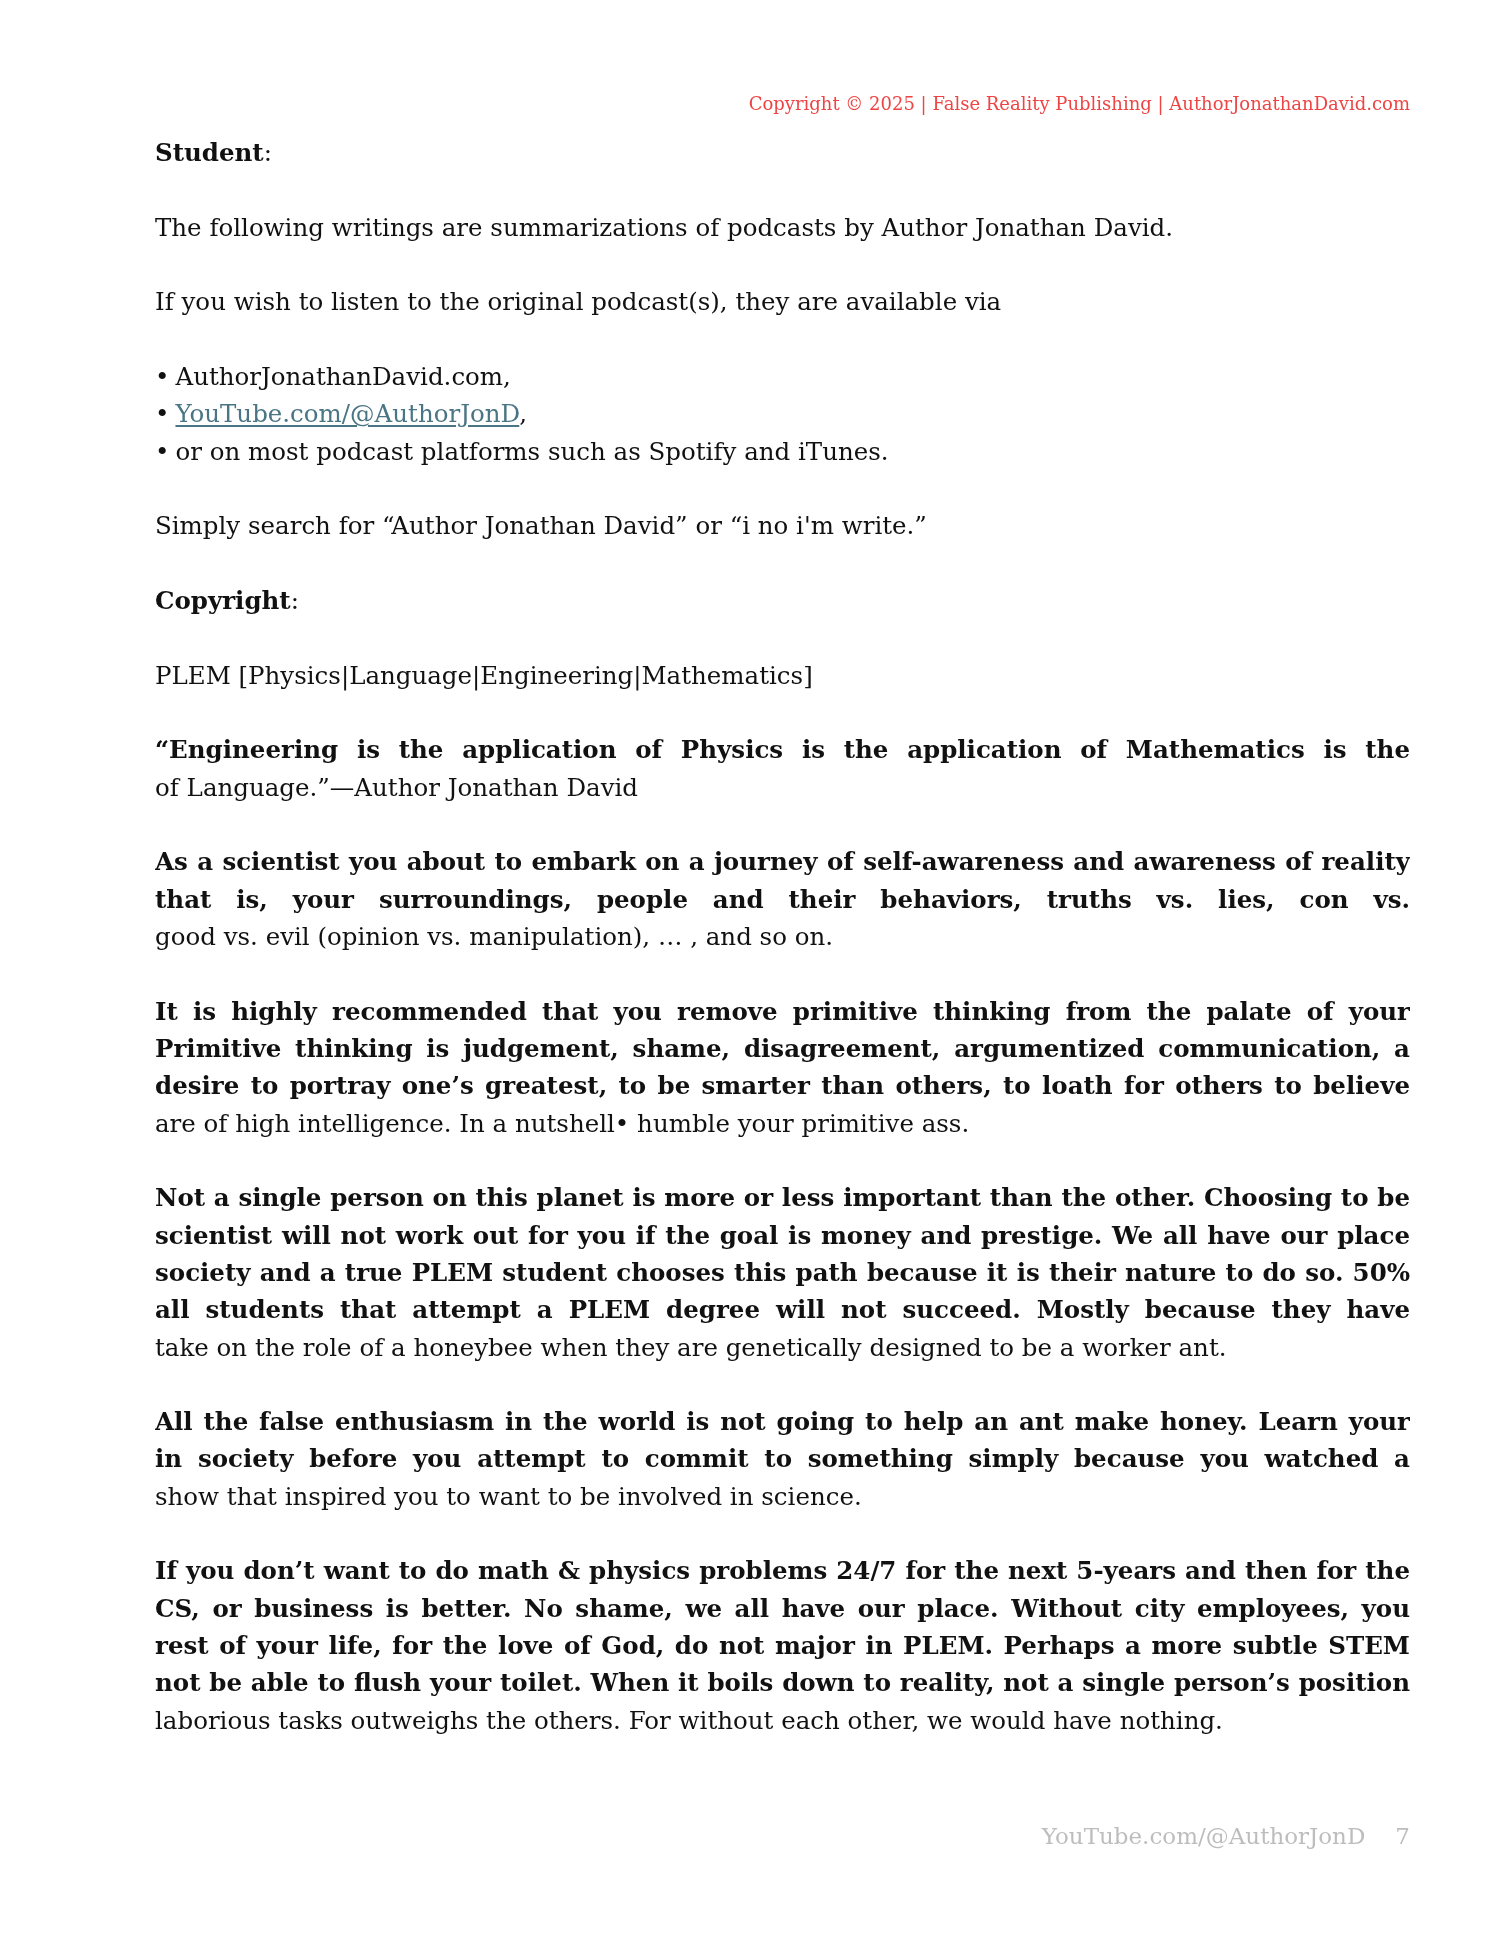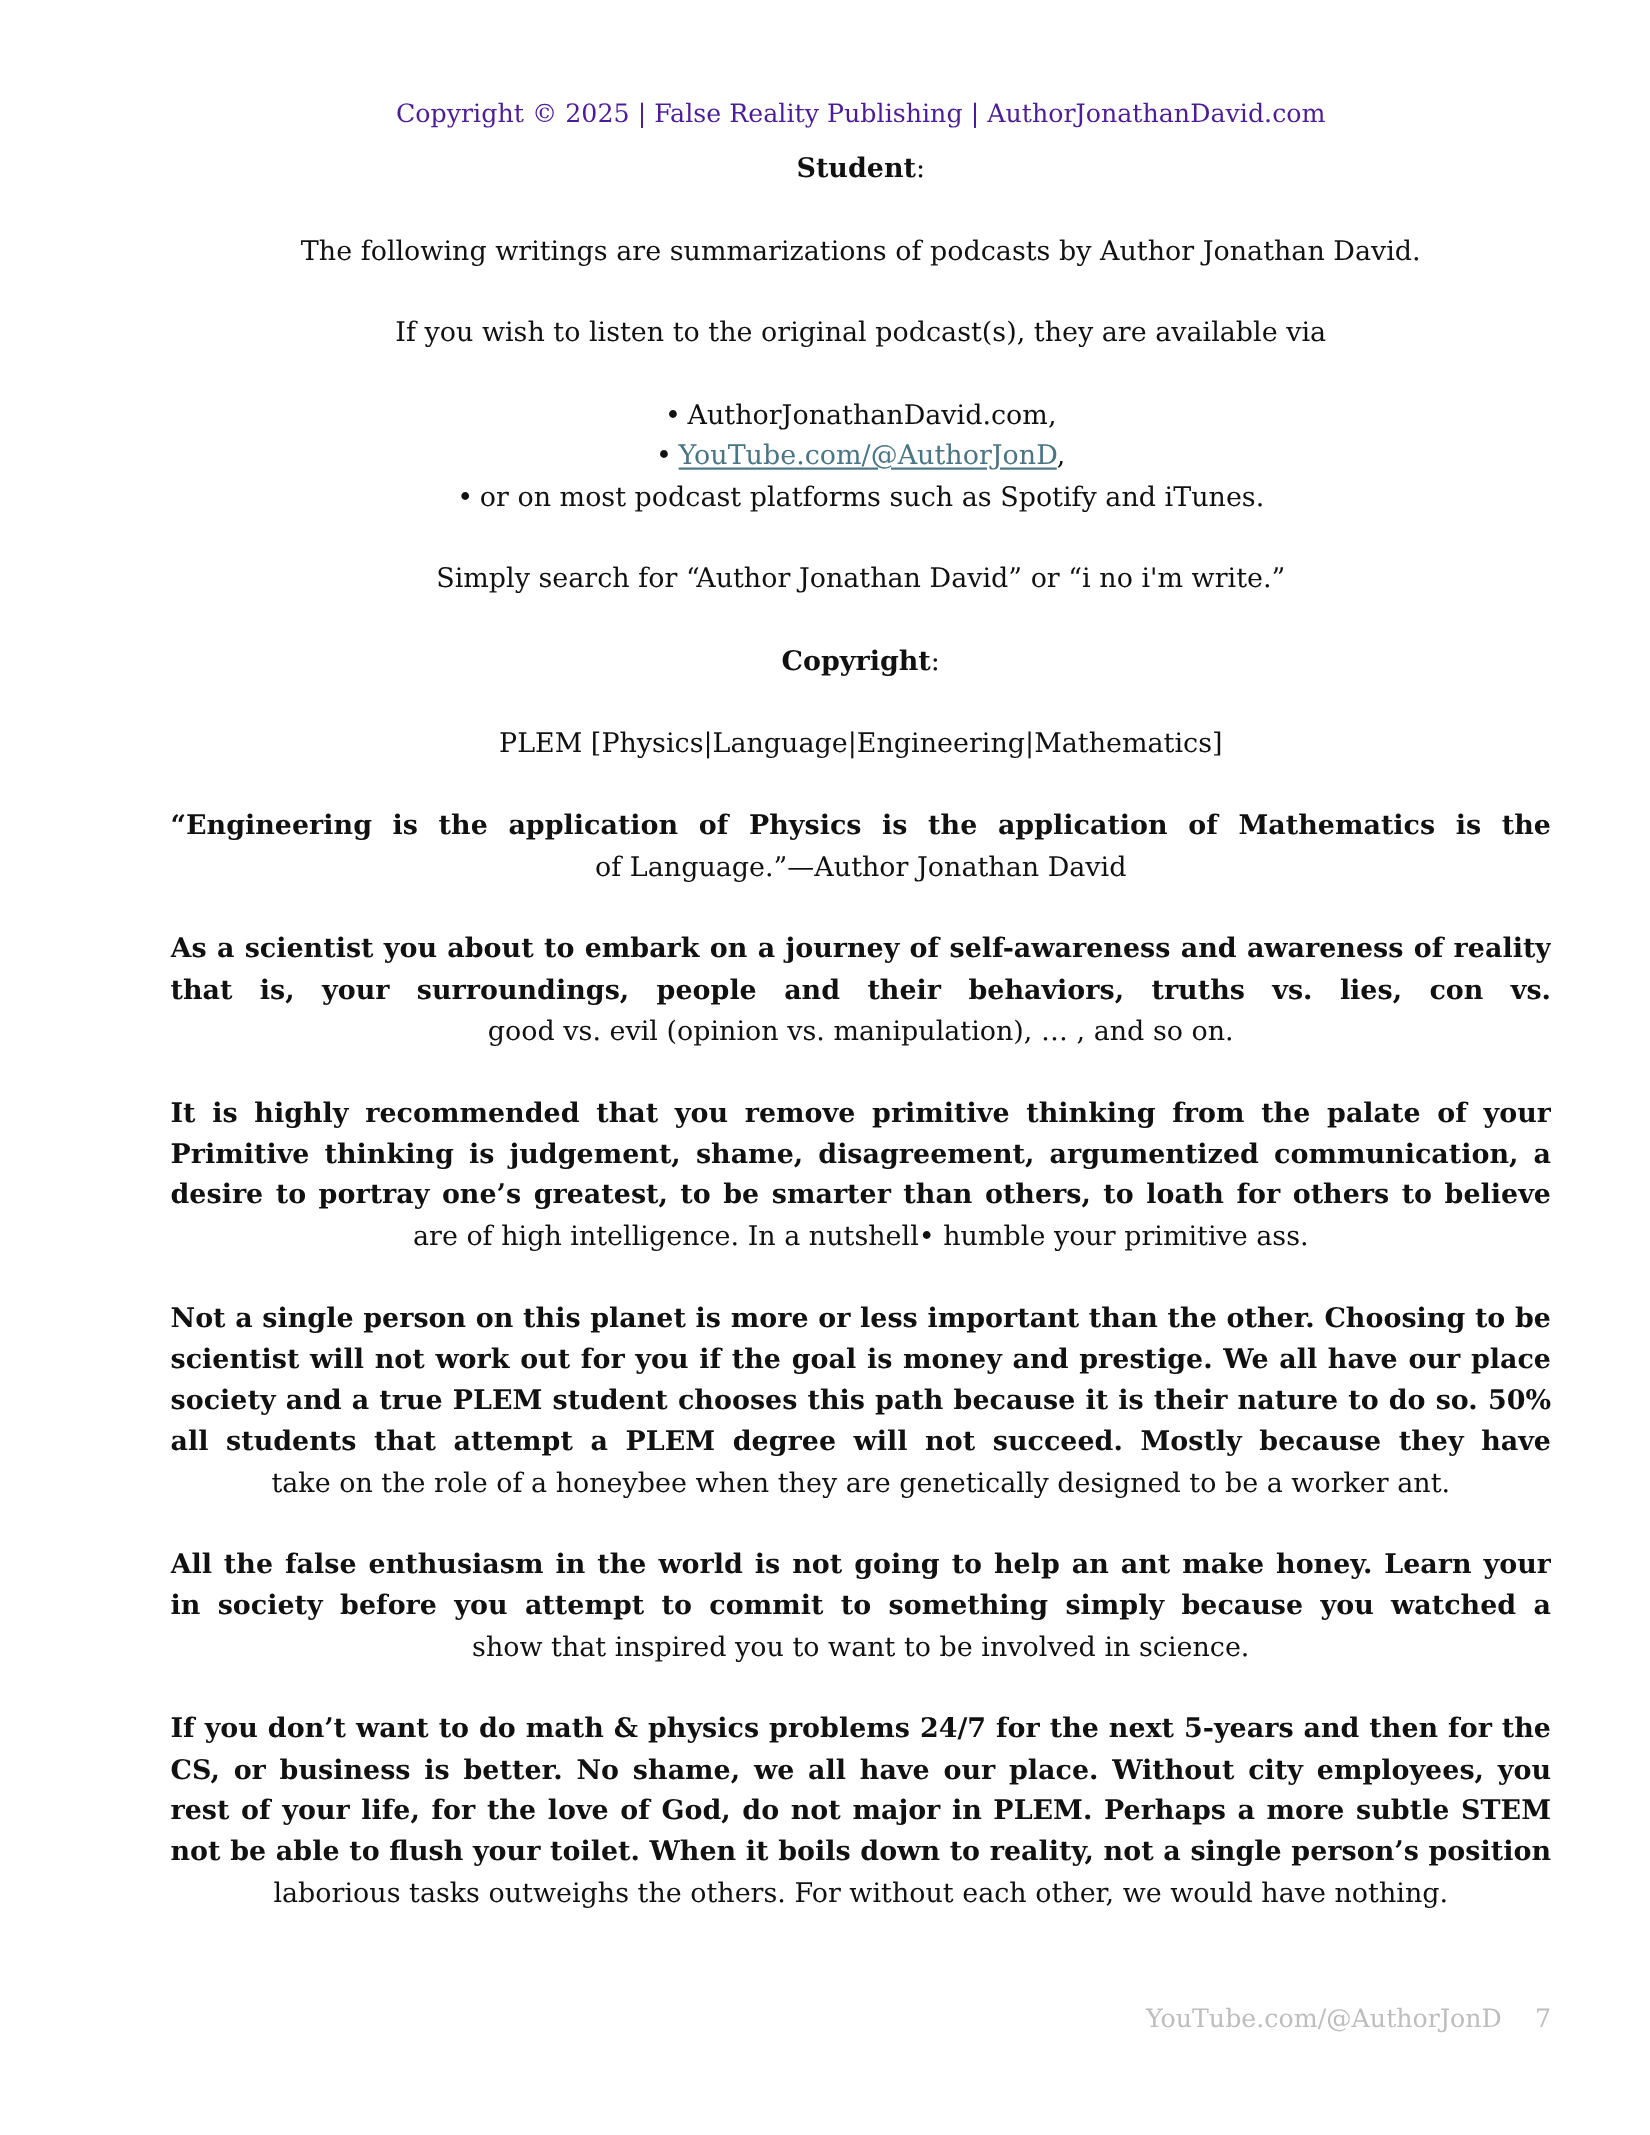--- a/index.html
+++ b/index.html
@@ -13,39 +13,38 @@
     position: relative;
     overflow: hidden;
     font-family: "DejaVu Serif", "Liberation Serif", serif;
     color: #111111;
   }
   .page-header {
     position: absolute;
     top: 88px;
     left: 155px;
     width: 1255px;
-    text-align: center;
-    font-size: 23px;
+    text-align: right;
+    font-size: 18px;
     line-height: 32px;
-    color: #4c1d95;
+    color: #ef4444;
     white-space: nowrap;
   }
   .body-column {
     position: absolute;
     top: 134px;
     left: 155px;
     width: 1255px;
     font-size: 24.5px;
     line-height: 37.33px;
   }
   .line {
     display: block;
     white-space: nowrap;
     height: 37.33px;
-    text-align: center;
   }
   .line.justify {
     text-align: justify;
     text-align-last: justify;
     white-space: normal;
     overflow: hidden;
     font-weight: bold;
   }
   .blank {
     display: block;

